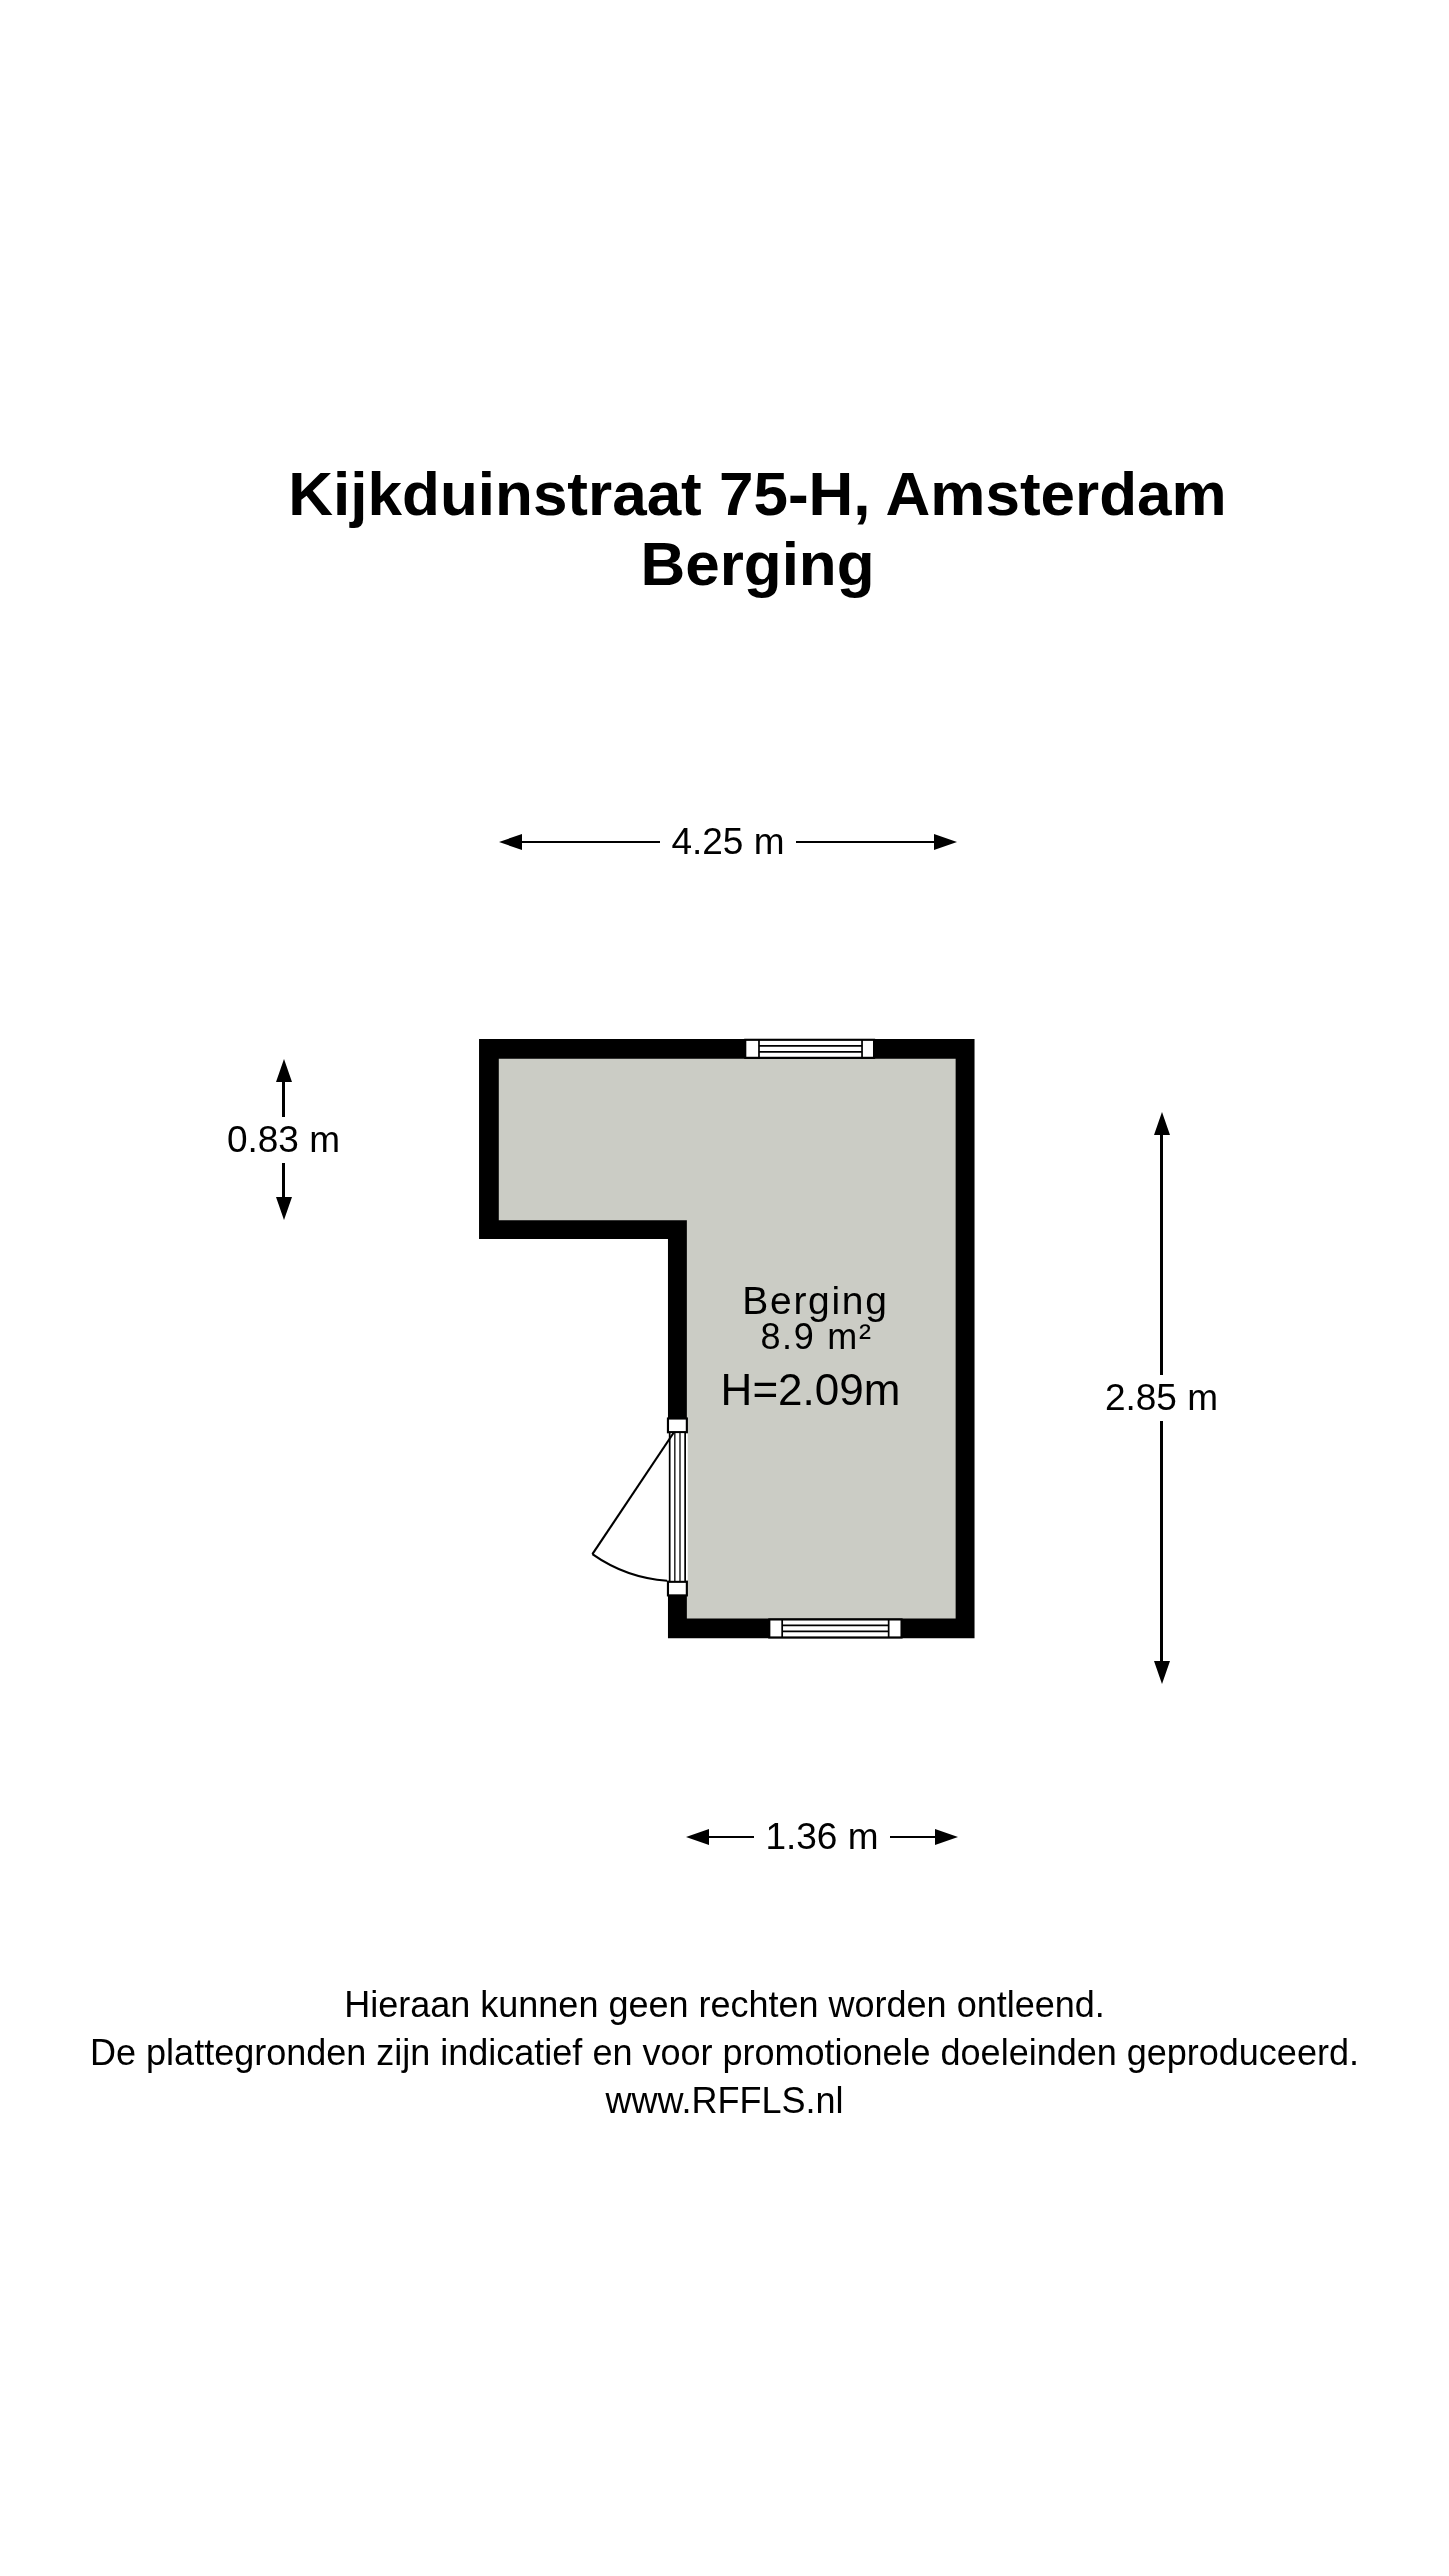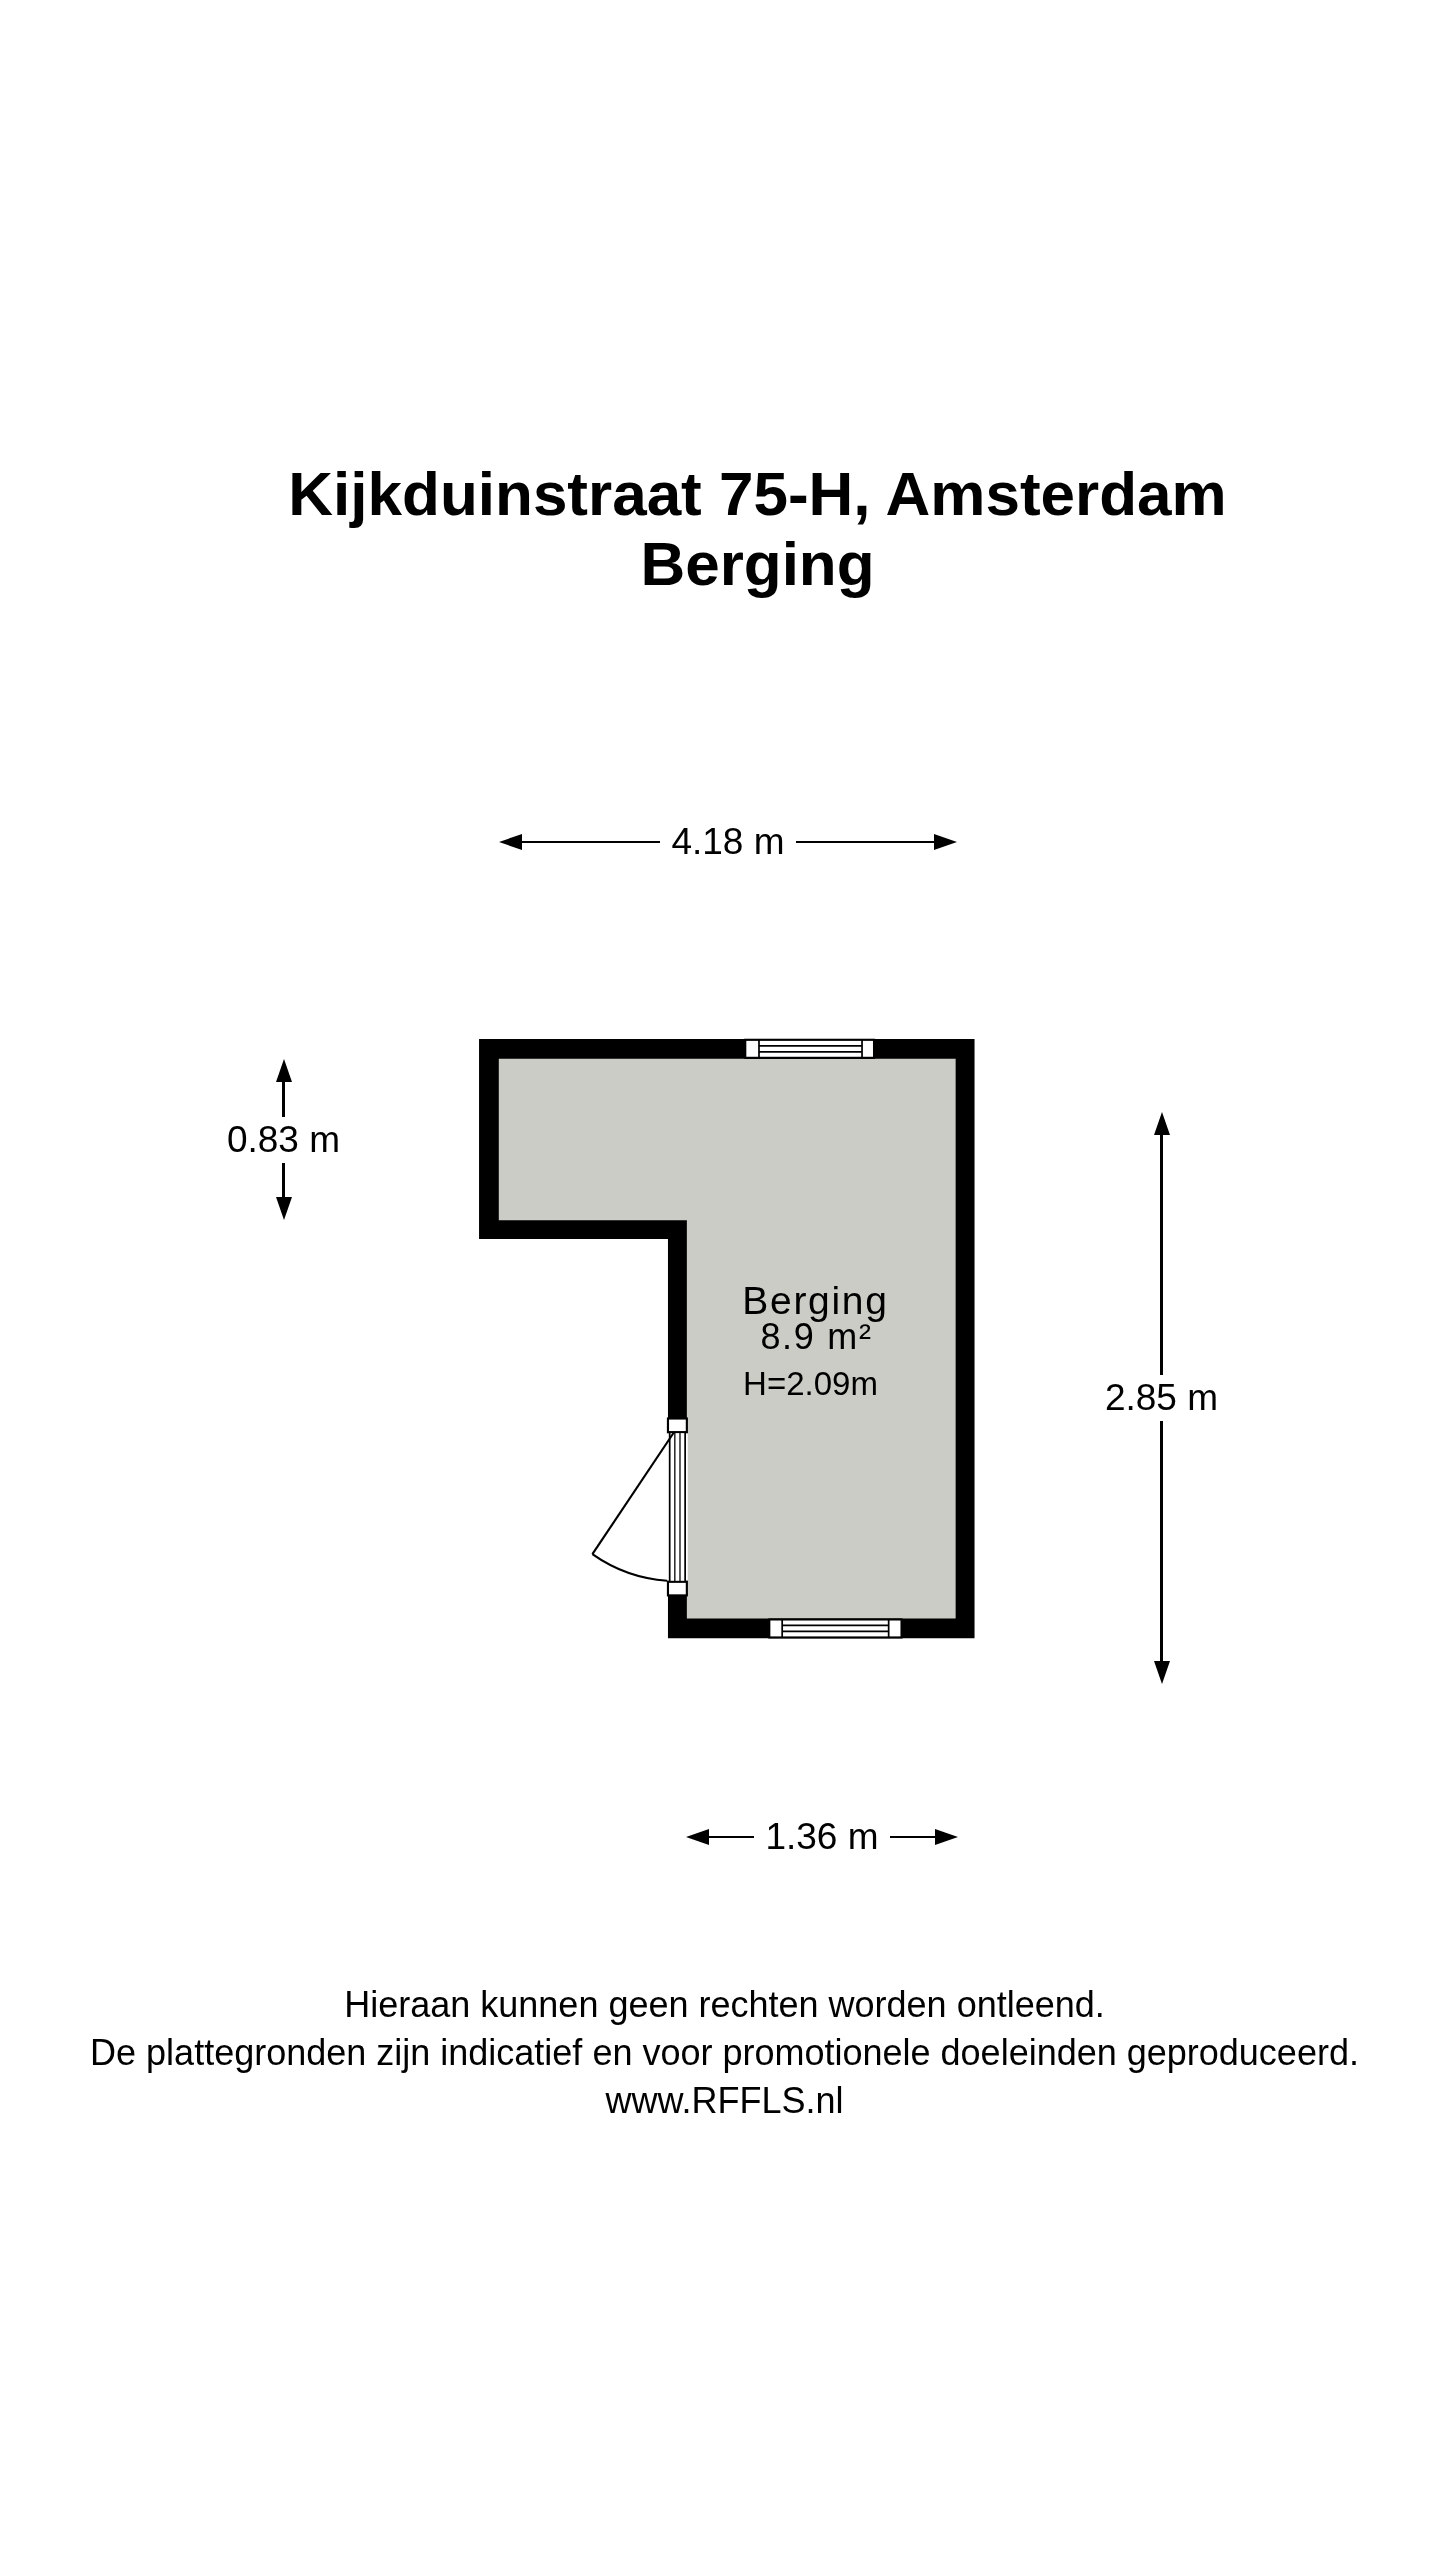--- a/index.html
+++ b/index.html
@@ -20,21 +20,21 @@
     position:absolute;top:459px;left:33px;width:1449px;
     text-align:center;font-weight:bold;font-size:62px;line-height:70px;
     letter-spacing:0;
   }
   
   .plan-svg{position:absolute;left:455px;top:1013px;width:541px;height:653px;}
   
   .room-label{position:absolute;text-align:center;white-space:nowrap;}
   .room-name{left:665px;top:1279px;width:301px;font-size:39px;letter-spacing:1.7px;}
   .room-area{left:666px;top:1316px;width:301px;font-size:36px;letter-spacing:1.7px;}
-  .room-height{left:660px;top:1365px;width:301px;font-size:33px;}
+  .room-height{left:660px;top:1365px;width:301px;font-size:44px;}
   
   .dim-h{position:absolute;display:flex;align-items:center;}
   .dim-v{position:absolute;display:flex;flex-direction:column;align-items:center;}
   .hline{height:2.6px;background:var(--wall);flex:1;}
   .vline{width:2.6px;background:var(--wall);flex:1;}
   .arrow-left{width:0;height:0;border-top:8.6px solid transparent;border-bottom:8.6px solid transparent;border-right:23px solid var(--wall);}
   .arrow-right{width:0;height:0;border-top:8.6px solid transparent;border-bottom:8.6px solid transparent;border-left:23px solid var(--wall);}
   .arrow-up{width:0;height:0;border-left:8.6px solid transparent;border-right:8.6px solid transparent;border-bottom:23px solid var(--wall);}
   .arrow-down{width:0;height:0;border-left:8.6px solid transparent;border-right:8.6px solid transparent;border-top:23px solid var(--wall);}
   .dim-label{font-size:37px;line-height:46px;white-space:nowrap;margin:0 11px;}
@@ -53,21 +53,21 @@
 <body>
 
 <div class="title">
   <div>Kijkduinstraat 75-H, Amsterdam</div>
   <div>Berging</div>
 </div>
 
 <div class="dim-h" id="dim-top">
   <div class="arrow-left"></div>
   <div class="hline"></div>
-  <div class="dim-label">4.18 m</div>
+  <div class="dim-label">4.25 m</div>
   <div class="hline"></div>
   <div class="arrow-right"></div>
 </div>
 
 <div class="dim-v" id="dim-left">
   <div class="arrow-up"></div>
   <div class="vline"></div>
   <div class="dim-label-v">0.83 m</div>
   <div class="vline"></div>
   <div class="arrow-down"></div>

